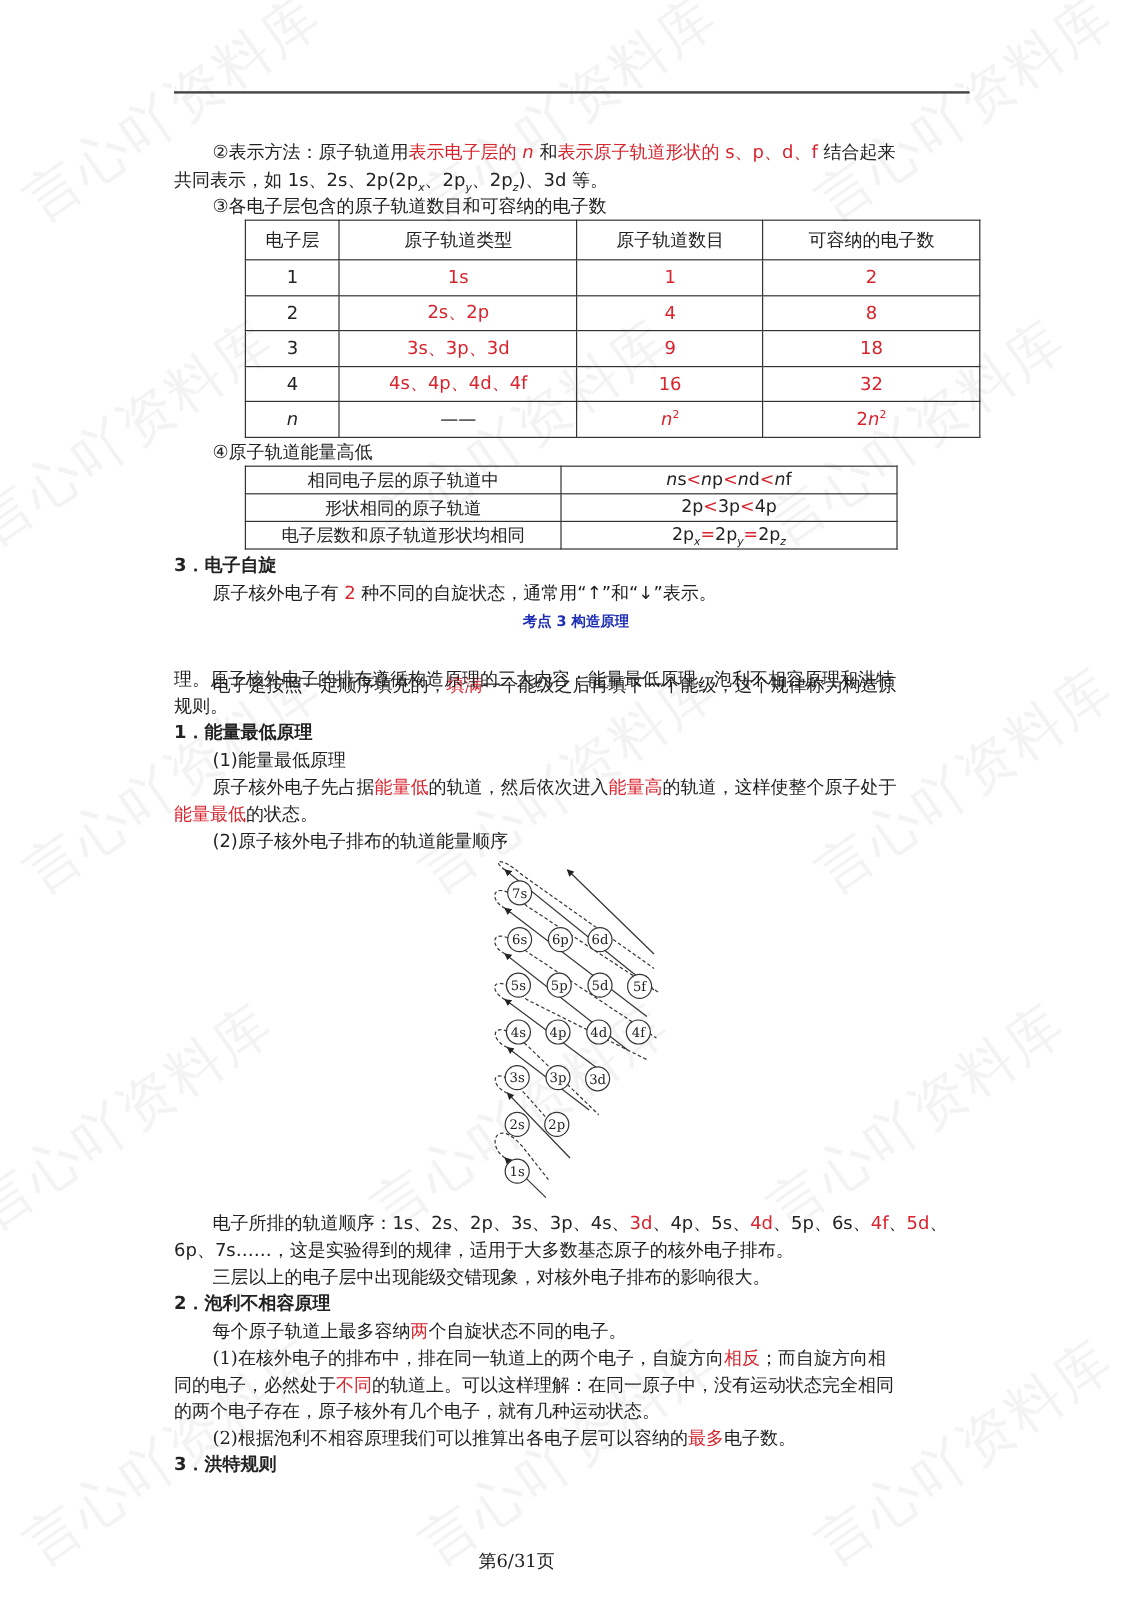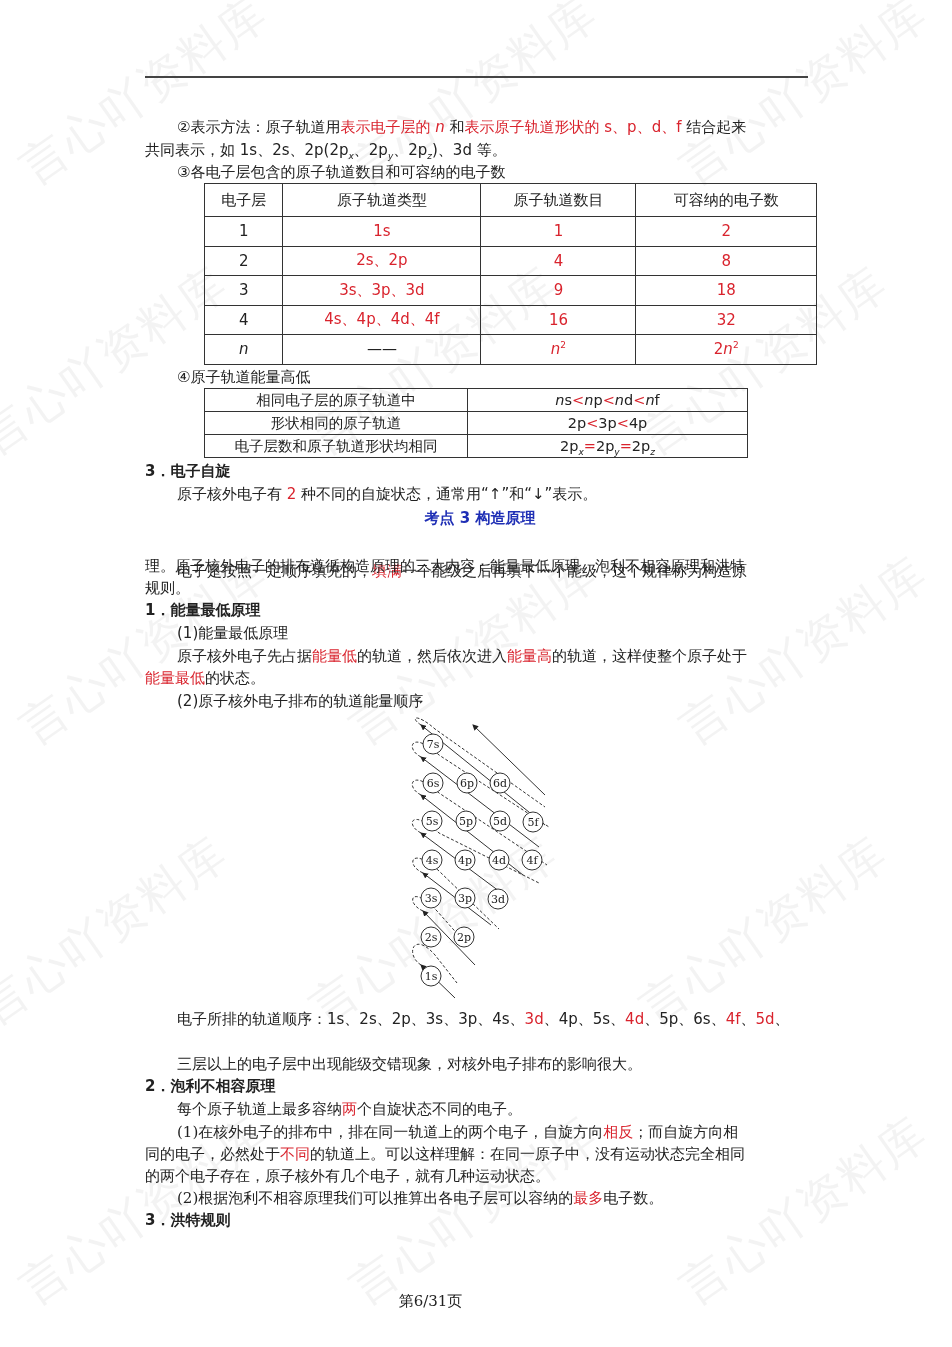--- a/index.html
+++ b/index.html
@@ -15,21 +15,21 @@
     font-family: "DejaVu Sans", sans-serif;
   }
   .page { position: absolute; inset: 0; z-index: 1; border-radius: 12px; }
   .header-rule { position: absolute; left: 145px; top: 76px; width: 663px; height: 2px; background: #444444; }
   .line { position: absolute; left: 145px; width: 670px; font-size: 15px; line-height: 22px; white-space: nowrap; }
   .indent { padding-left: 32px; }
   .red { color: #d9232d; }
   .it { font-style: italic; }
   sub, sup { font-size: 9px; line-height: 0; }
   .bold { font-weight: bold; }
-  .title-blue { color: #1f2fb5; font-weight: bold; font-size: 15px; text-align: center; }
+  .title-blue { color: #1f2fb5; font-weight: bold; font-size: 12px; text-align: center; }
 
   table { border-collapse: collapse; position: absolute; font-size: 15px; }
   table td, table th { border: 1px solid #333333; text-align: center; font-weight: normal; padding: 0; }
   .t1 { left: 204px; top: 183px; width: 613px; }
   .t1 th { height: 32px; }
   .t1 td { height: 28.5px; }
   .t2 { left: 204px; top: 388px; width: 544px; font-size: 14.5px; padding-left: 36px; }
   .t2 td { height: 22px; }
 
   .diagram { position: absolute; left: 395px; top: 715px; width: 170px; height: 285px; }
@@ -253,20 +253,21 @@
         <g>
           <circle cx="36" cy="261" r="10" fill="#fff" stroke="#333" stroke-width="1"></circle>
           <text x="36" y="265" text-anchor="middle" font-size="11" font-family="DejaVu Serif, serif" fill="#222">1s</text>
         </g>
       </g>
   </svg>
 
   <div class="line indent" style="top:1008px;">
     <span>电子所排的轨道顺序：</span><span id="order-items"><span>1s</span><span>、</span><span>2s</span><span>、</span><span>2p</span><span>、</span><span>3s</span><span>、</span><span>3p</span><span>、</span><span>4s</span><span>、</span><span class="red">3d</span><span>、</span><span>4p</span><span>、</span><span>5s</span><span>、</span><span class="red">4d</span><span>、</span><span>5p</span><span>、</span><span>6s</span><span>、</span><span class="red">4f</span><span>、</span><span class="red">5d</span><span>、</span></span>
   </div>
+  <div class="line" style="top:1031px;">6p、7s……，这是实验得到的规律，适用于大多数基态原子的核外电子排布。</div>
   <div class="line indent" style="top:1053px;">三层以上的电子层中出现能级交错现象，对核外电子排布的影响很大。</div>
 
   <div class="line bold" style="top:1075px;">2．泡利不相容原理</div>
   <div class="line indent" style="top:1098px;">
     <span>每个原子轨道上最多容纳</span><span class="red">两</span><span>个自旋状态不同的电子。</span>
   </div>
   <div class="line indent" style="top:1121px; font-family:'DejaVu Serif', serif;">
     <span>(1)在核外电子的排布中，排在同一轨道上的两个电子，自旋方向</span><span class="red">相反</span><span>；而自旋方向相</span>
   </div>
   <div class="line" style="top:1143px; font-family:'DejaVu Serif', serif;">

